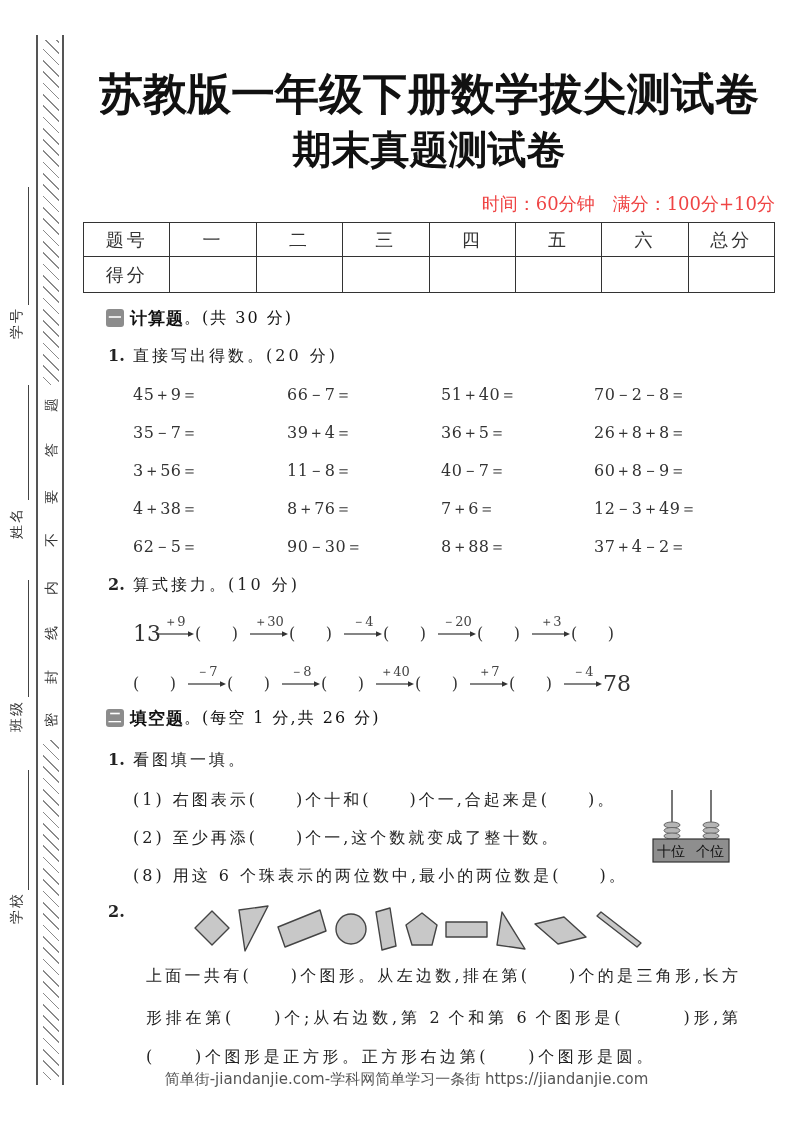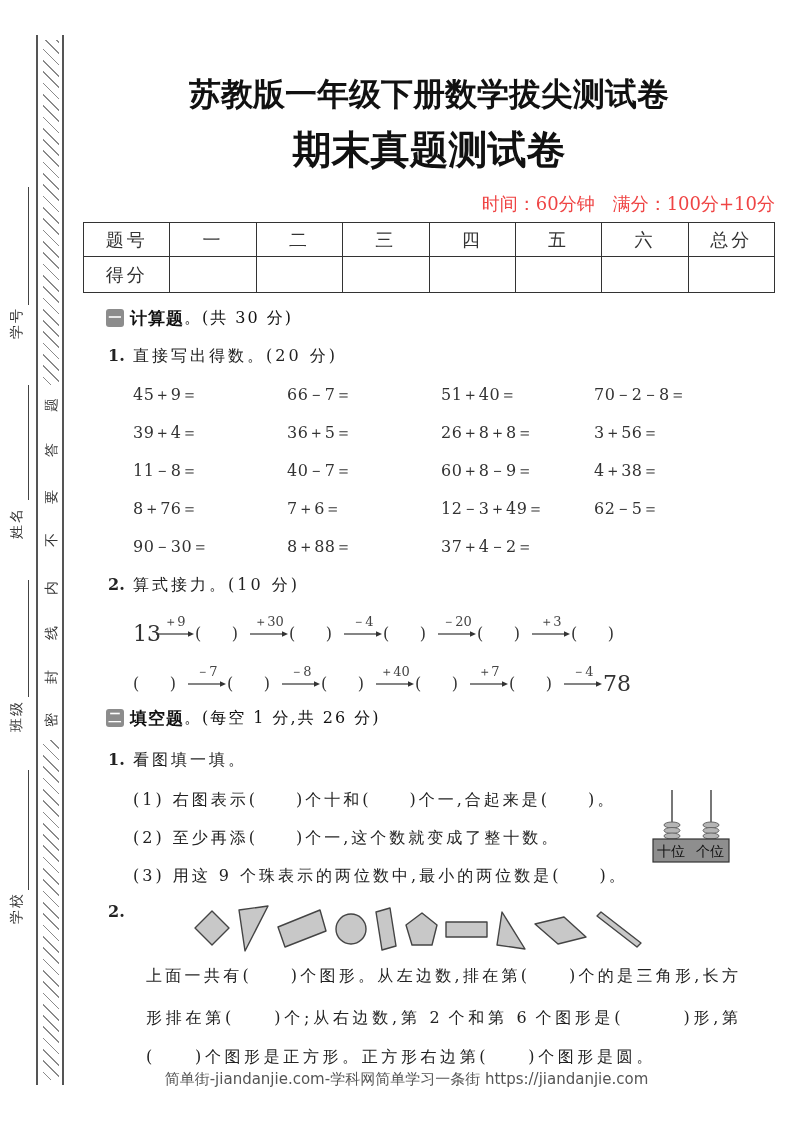--- a/index.html
+++ b/index.html
@@ -116,21 +116,21 @@
   <div class="field-line" style="top:385px; height:115px;"></div>
   <span class="field-label" style="top:515px;">姓名</span>
 
   <div class="field-line" style="top:580px; height:117px;"></div>
   <span class="field-label" style="top:708px;">班级</span>
 
   <div class="field-line" style="top:770px; height:120px;"></div>
   <span class="field-label" style="top:900px;">学校</span>
 </div>
 
-<div class="title" style="top:68px; font-size:32px; line-height:52px;text-align:center;">苏教版一年级下册数学拔尖测试卷</div>
+<div class="title" style="top:68px; font-size:44px; line-height:52px;text-align:center;">苏教版一年级下册数学拔尖测试卷</div>
 <div class="title" style="top:127px; font-size:39px; line-height:46px;">期末真题测试卷</div>
 <div class="time-info">时间：60分钟　满分：100分+10分</div>
 
 <table class="score">
   <tbody>
       <tr class="r1">
     <td>题号</td>
     <td>一</td>
     <td>二</td>
     <td>三</td>
@@ -161,20 +161,21 @@
 <div class="qline" style="top:346px;">
   <span class="qnum">1.</span>
   <span class="qtext">直接写出得数。(20 分)</span>
 </div>
 
 <div class="calc-grid">
   <span class="calc-item">45＋9＝</span>
   <span class="calc-item">66－7＝</span>
   <span class="calc-item">51＋40＝</span>
   <span class="calc-item">70－2－8＝</span>
+  <span class="calc-item">35－7＝</span>
   <span class="calc-item">39＋4＝</span>
   <span class="calc-item">36＋5＝</span>
   <span class="calc-item">26＋8＋8＝</span>
   <span class="calc-item">3＋56＝</span>
   <span class="calc-item">11－8＝</span>
   <span class="calc-item">40－7＝</span>
   <span class="calc-item">60＋8－9＝</span>
   <span class="calc-item">4＋38＝</span>
   <span class="calc-item">8＋76＝</span>
   <span class="calc-item">7＋6＝</span>
@@ -284,21 +285,21 @@
   <span class="sec-note">。(每空 1 分,共 26 分)</span>
 </div>
 
 <div class="qline" style="top:750px;">
   <span class="qnum">1.</span>
   <span class="qtext">看图填一填。</span>
 </div>
 
 <div class="part" style="top:790px;">(1) 右图表示(　　)个十和(　　)个一,合起来是(　　)。</div>
 <div class="part" style="top:828px;">(2) 至少再添(　　)个一,这个数就变成了整十数。</div>
-<div class="part" style="top:866px;">(3) 用这 9 个珠表示的两位数中,最小的两位数是(　　)。</div>
+<div class="part" style="top:866px;">(8) 用这 6 个珠表示的两位数中,最小的两位数是(　　)。</div>
 
 <svg class="abs" style="left:650px; top:785px;" width="82" height="80" viewBox="0 0 82 80">
   <line x1="22" y1="5" x2="22" y2="54" stroke="#777" stroke-width="2"></line>
   <line x1="61" y1="5" x2="61" y2="54" stroke="#777" stroke-width="2"></line>
   <g>
     <ellipse cx="22" cy="40" rx="8" ry="3" fill="#b5b5b5" stroke="#666" stroke-width="1"></ellipse>
     <ellipse cx="22" cy="45.5" rx="8" ry="3" fill="#b5b5b5" stroke="#666" stroke-width="1"></ellipse>
     <ellipse cx="22" cy="51" rx="8" ry="3" fill="#b5b5b5" stroke="#666" stroke-width="1"></ellipse>
   </g>
   <g>

